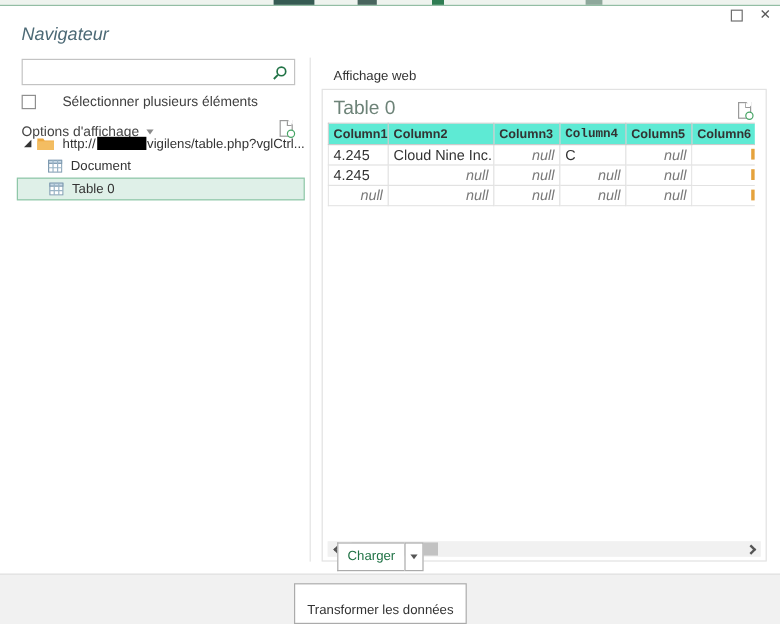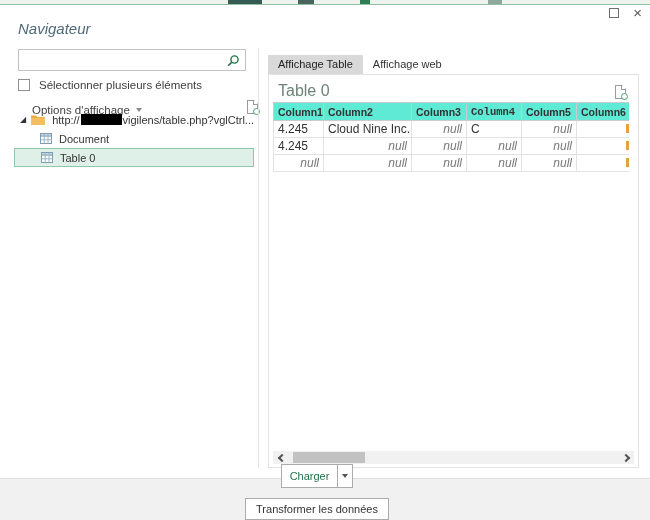--- a/index.html
+++ b/index.html
@@ -22,26 +22,26 @@
   .dlg-title { position:absolute; left:18px; top:20px; font-size:15px; color:#4d6a76;font-style:italic; }
 
   
   .search-box { position:absolute; left:18px; top:49px; width:228px; height:22px;
     border:1px solid #c3c3c3; background:#fff; }
   .search-box input { position:absolute; left:4px; top:1px; width:200px; height:18px;
     border:none; outline:none; font-size:11.5px; font-family:inherit; }
   .search-glyph { position:absolute; right:5px; top:4px; }
 
   
-  .multi-row { position:absolute; left:18px; top:79px; display:flex; align-items:center; gap:9px; }
+  .multi-row { position:absolute; left:18px; top:79px; display:flex; align-items:center; gap:22px; }
   .cbx { width:12px; height:12px; border:1px solid #8f8f8f; background:#fff; }
   .multi-label { font-size:11.5px; color:#404040; }
 
   
-  .options-row { position:absolute; left:32px; top:100px; width:228px; height:17px; }
+  .options-row { position:absolute; left:18px; top:100px; width:228px; height:17px; }
   .options-label { font-size:11.5px; color:#444; display:inline-flex; align-items:center; gap:6px; }
   .caret-down { width:0; height:0; border-left:3.5px solid transparent; border-right:3.5px solid transparent; border-top:4px solid #8a8a8a; display:inline-block; }
   .page-icon { width:11px; height:14px; border:1px solid #9a9a9a; background:#fff; position:relative; }
   .page-icon .fold { position:absolute; top:-1px; right:-1px; width:0; height:0;
     border-top:4px solid #fff; border-left:4px solid transparent; border-right:none;
     box-shadow:-1px 1px 0 #9a9a9a; }
   .page-icon .refresh { position:absolute; right:-3px; bottom:-2px; width:7px; height:7px;
     border:1.5px solid #47a566; border-radius:50%; background:#fff; }
   .options-icon { position:absolute; right:2px; top:0; }
 
@@ -87,21 +87,21 @@
   .chev { width:6px; height:6px; border-left:2px solid #555; border-bottom:2px solid #555; display:inline-block; }
   .chev.l { transform:rotate(45deg); margin-left:3px; }
   .chev.r { transform:rotate(-135deg); margin-right:3px; }
   .hs-thumb { position:absolute; left:20px; top:1px; width:72px; height:11px; background:#c2c2c2; }
 
   
   .footer { position:absolute; left:0; bottom:0; width:650px; height:42px;
     background:#f1f1f1; border-top:1px solid #e0e0e0;
     display:flex; align-items:center; justify-content:flex-end; gap:10px; padding-right:16px;flex-direction:column; }
   .btn { background:#fff; border:1px solid #ababab; font-size:11px; color:#333;
-    padding:4px 10px; font-family:inherit; cursor:default; height:24px; }
+    padding:16px 10px; font-family:inherit; cursor:default; height:24px; }
   .split { display:flex; }
   .split .btn.main { border-right:none; color:#217346; padding:4px 8px; }
   .split .btn.arrow { width:16px; padding:0; display:flex; align-items:center; justify-content:center; }
   .tri-down { width:0; height:0; border-left:3.5px solid transparent; border-right:3.5px solid transparent; border-top:4px solid #555; }
 
   svg { display:block; }
 </style>
 </head>
 <body>
 
@@ -180,21 +180,20 @@
         <line x1="0.5" y1="6.8" x2="11.5" y2="6.8" stroke="#9ab4c6"></line>
       </svg>
     </span>
     <span class="tw">Table 0</span>
   </div>
 </div>
 
 <div class="v-divider"></div>
 
 <div class="tabs">
-  <div class="tab active">Affichage Table</div>
   <div class="tab">Affichage web</div>
 </div>
 
 <div class="panel">
   <div class="panel-title">Table 0</div>
   <span class="panel-refresh page-icon">
     <span class="fold"></span>
     <span class="refresh"></span>
   </span>
 

